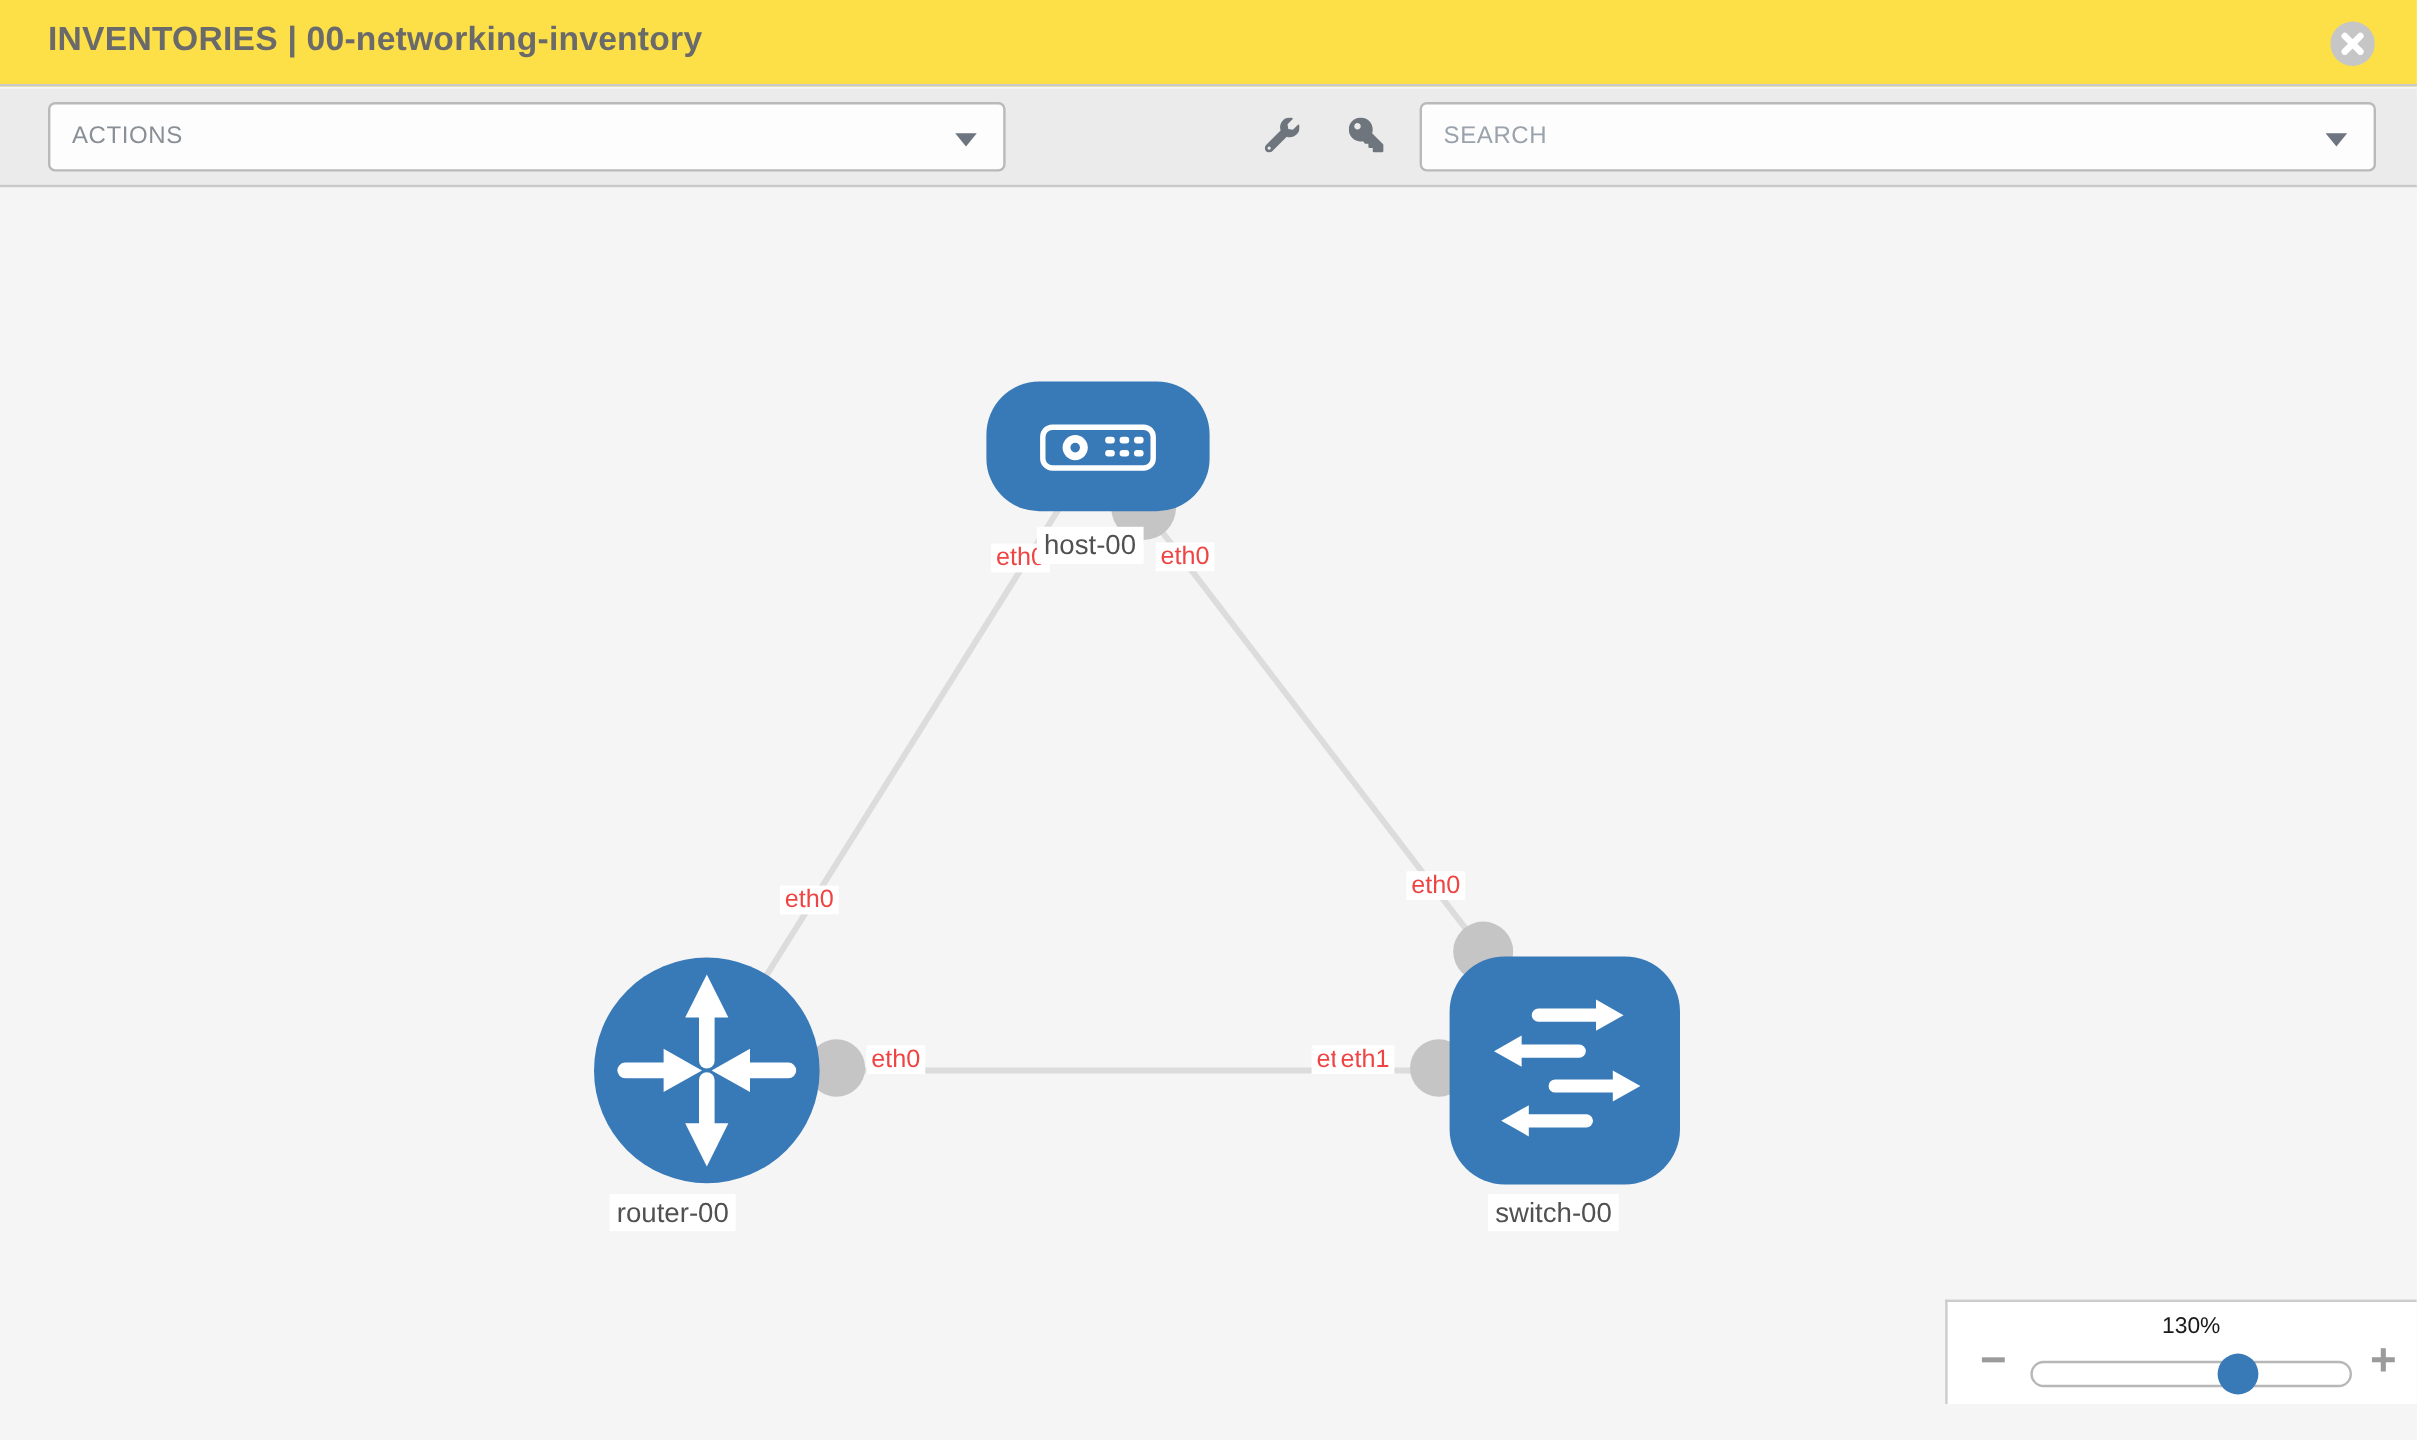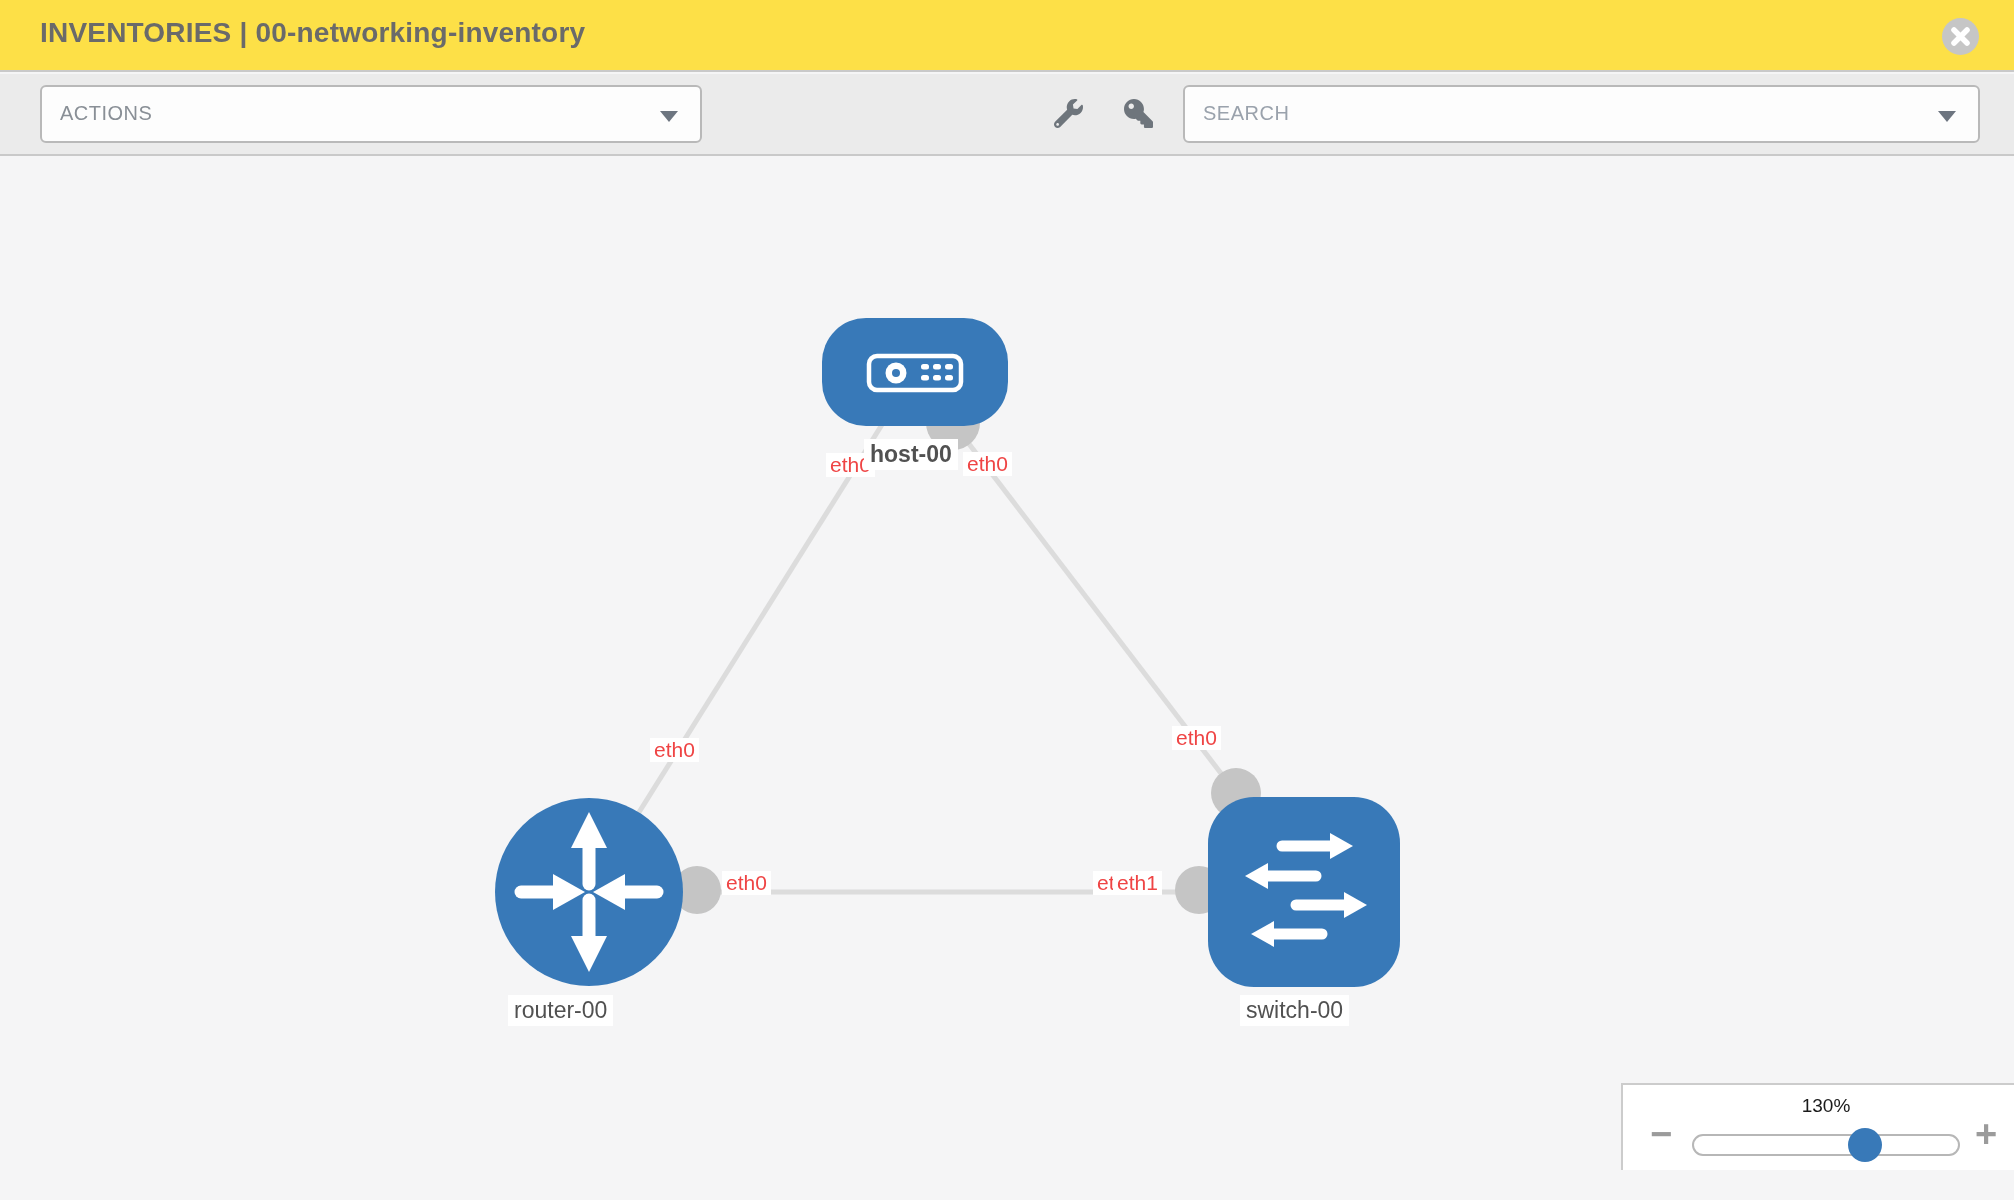--- a/index.html
+++ b/index.html
@@ -13,21 +13,21 @@
     color:#6a6a6a; letter-spacing:0.2px; white-space:nowrap; }
   .close-btn { position:absolute; left:1942px; top:18px; width:37px; height:37px;
     border-radius:50%; background:#c6c6c6; cursor:pointer; }
   .close-btn svg { position:absolute; left:8px; top:8px; }
 
   
   .toolbar { position:absolute; left:0; top:74px; width:2014px; height:82px;
     background:#ebebeb; border-bottom:2px solid #c9c9c9; z-index:25; }
   .dd { position:absolute; top:11px; height:58px; background:#fdfdfd;
     border:2px solid #b9b9b9; border-radius:6px; cursor:pointer; }
-  .dd-actions { left:40px; width:662px; }
+  .dd-actions { left:40px; width:798px; }
   .dd-search { left:1183px; width:797px; }
   .dd-label { position:absolute; left:18px; top:15px; font-size:20px; color:#898f96;
     letter-spacing:0.5px; }
   .dd-search .dd-label { color:#9aa2ac; }
   .caret { position:absolute; right:22px; top:24px; width:0; height:0;
     border-left:9px solid transparent; border-right:9px solid transparent;
     border-top:11px solid #6d7580; }
   .tool-icon { position:absolute; top:13px; width:56px; height:56px; cursor:pointer;
     display:flex; align-items:center; justify-content:center; }
   .tool-wrench { left:1040px; }
@@ -164,21 +164,21 @@
   </svg>
 
   <span class="port-label" style="left:826px; top:297px;">eth0</span>
   <span class="port-label" style="left:963px; top:296px;">eth0</span>
   <span class="port-label" style="left:650px; top:582px;">eth0</span>
   <span class="port-label" style="left:1172px; top:570px;">eth0</span>
   <span class="port-label" style="left:722px; top:715px;">eth0</span>
   <span class="port-label" style="left:1093px; top:715px;">eth0</span>
   <span class="port-label" style="left:1113px; top:715px;">eth1</span>
 
-  <span class="node-label" style="left:864px; top:283px;font-weight:bold;">host-00</span>
+  <span class="node-label" style="left:864px; top:283px;">host-00</span>
   <span class="node-label" style="left:508px; top:839px;">router-00</span>
   <span class="node-label" style="left:1240px; top:839px;">switch-00</span>
 
   <div class="zoom-panel">
     <div class="zoom-level">130%</div>
     <span class="zoom-minus">−</span>
     <div class="zoom-track"></div>
     <div class="zoom-handle"></div>
     <span class="zoom-plus">+</span>
   </div>

